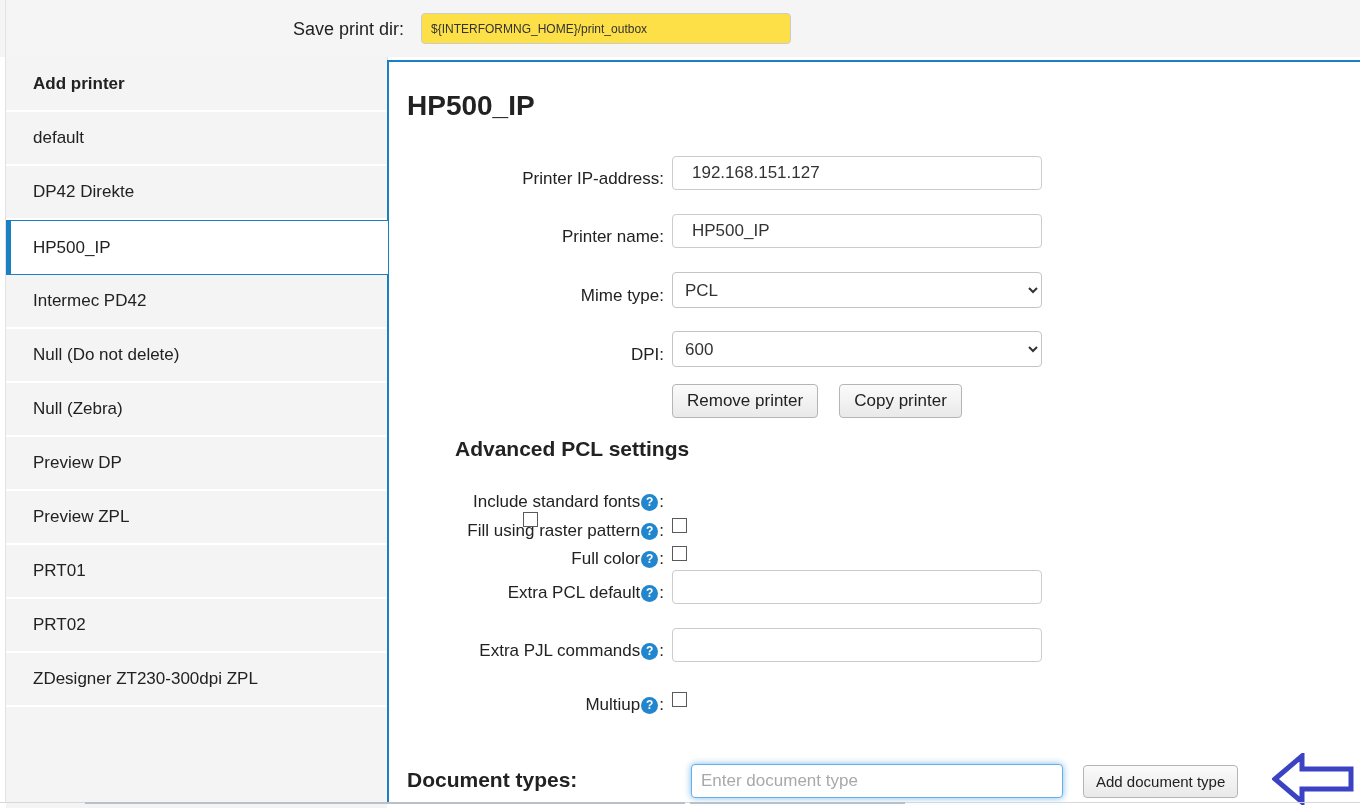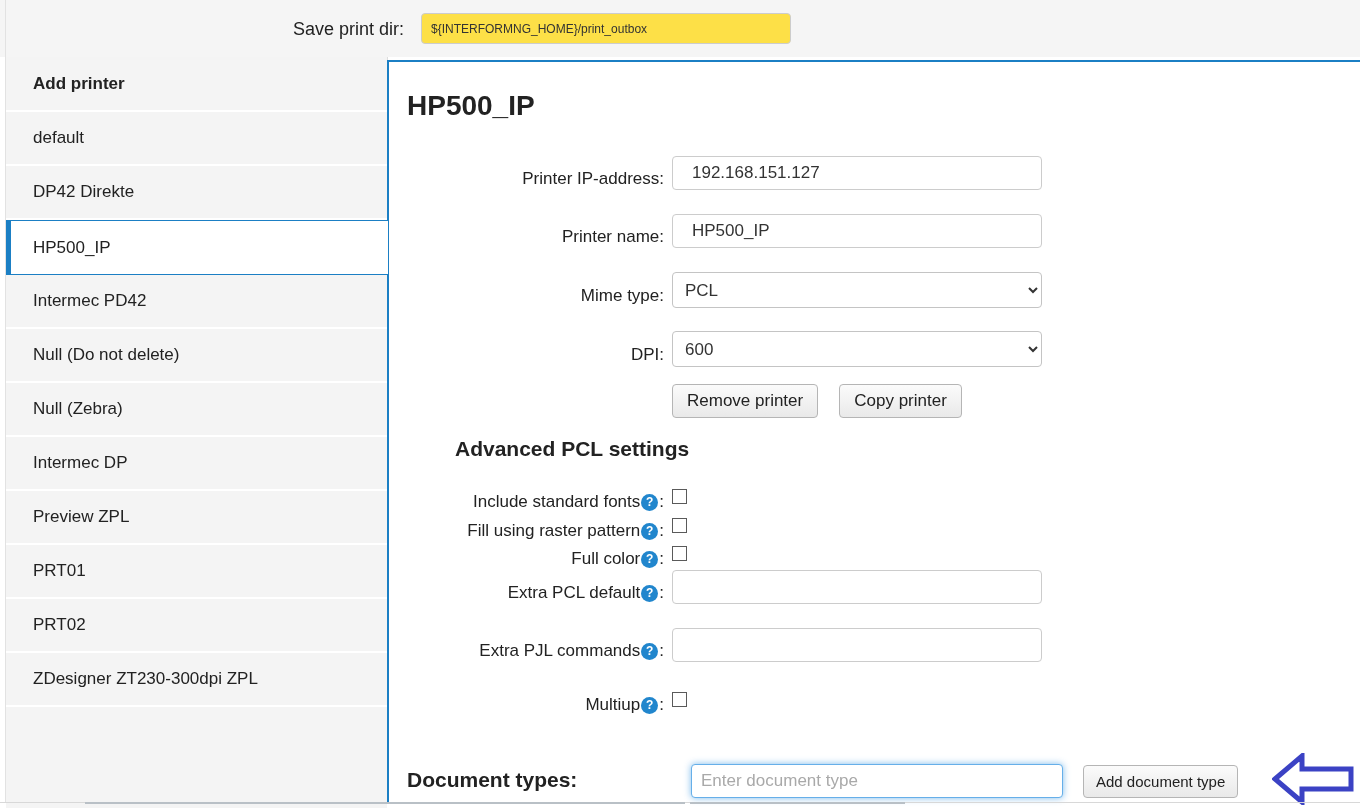--- a/index.html
+++ b/index.html
@@ -236,21 +236,21 @@
       <div class="sb-item">
         <span>Intermec PD42</span>
       </div>
       <div class="sb-item">
         <span>Null (Do not delete)</span>
       </div>
       <div class="sb-item">
         <span>Null (Zebra)</span>
       </div>
       <div class="sb-item">
-        <span>Intermec DP</span>
+        <span>Preview DP</span>
       </div>
       <div class="sb-item">
         <span>Preview ZPL</span>
       </div>
       <div class="sb-item">
         <span>PRT01</span>
       </div>
       <div class="sb-item">
         <span>PRT02</span>
       </div>
@@ -284,21 +284,21 @@
       <select class="fsel" id="dpi-select"><option value="600">600</option></select>
     </div>
 
     <div class="frow" style="left:283px; top:322px; gap:21px;">
       <button class="btn">Remove printer</button>
       <button class="btn">Copy printer</button>
     </div>
 
     <div class="section-h" style="top:375px;">Advanced PCL settings</div>
 
-    <div class="frow" style="left:0px; top:418px;">
+    <div class="frow" style="left:0px; top:418px;flex-direction:column;">
       <div class="flabel">
         <span>Include standard fonts</span>
           <span class="help">?</span>
           <span>:</span>
       </div>
       <span class="cbox"></span>
     </div>
 
     <div class="frow" style="left:0px; top:447px;">
       <div class="flabel">

